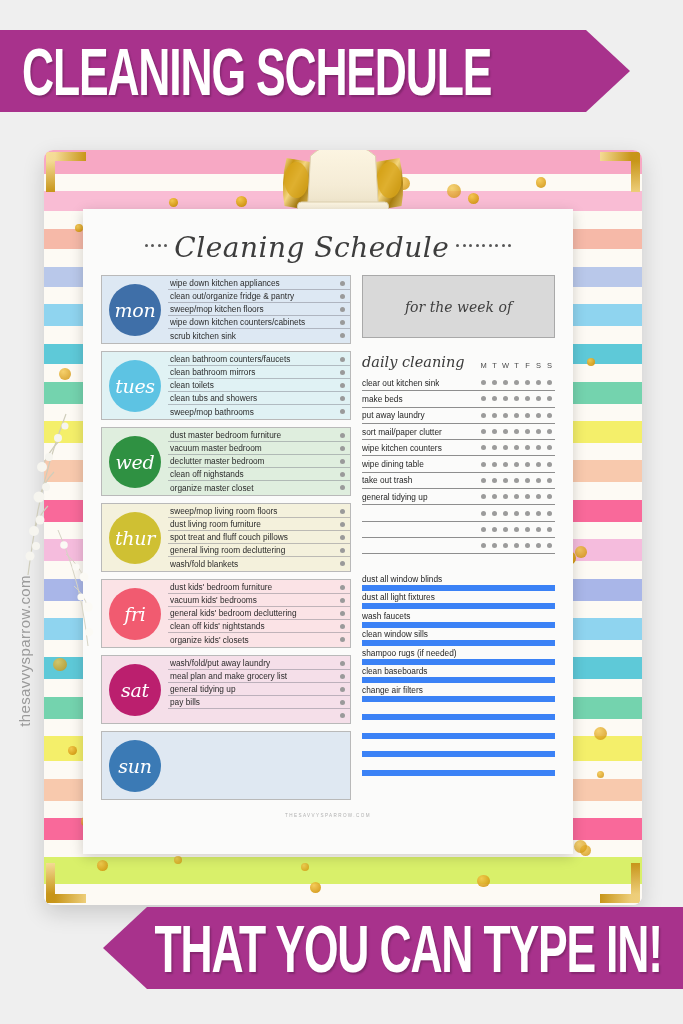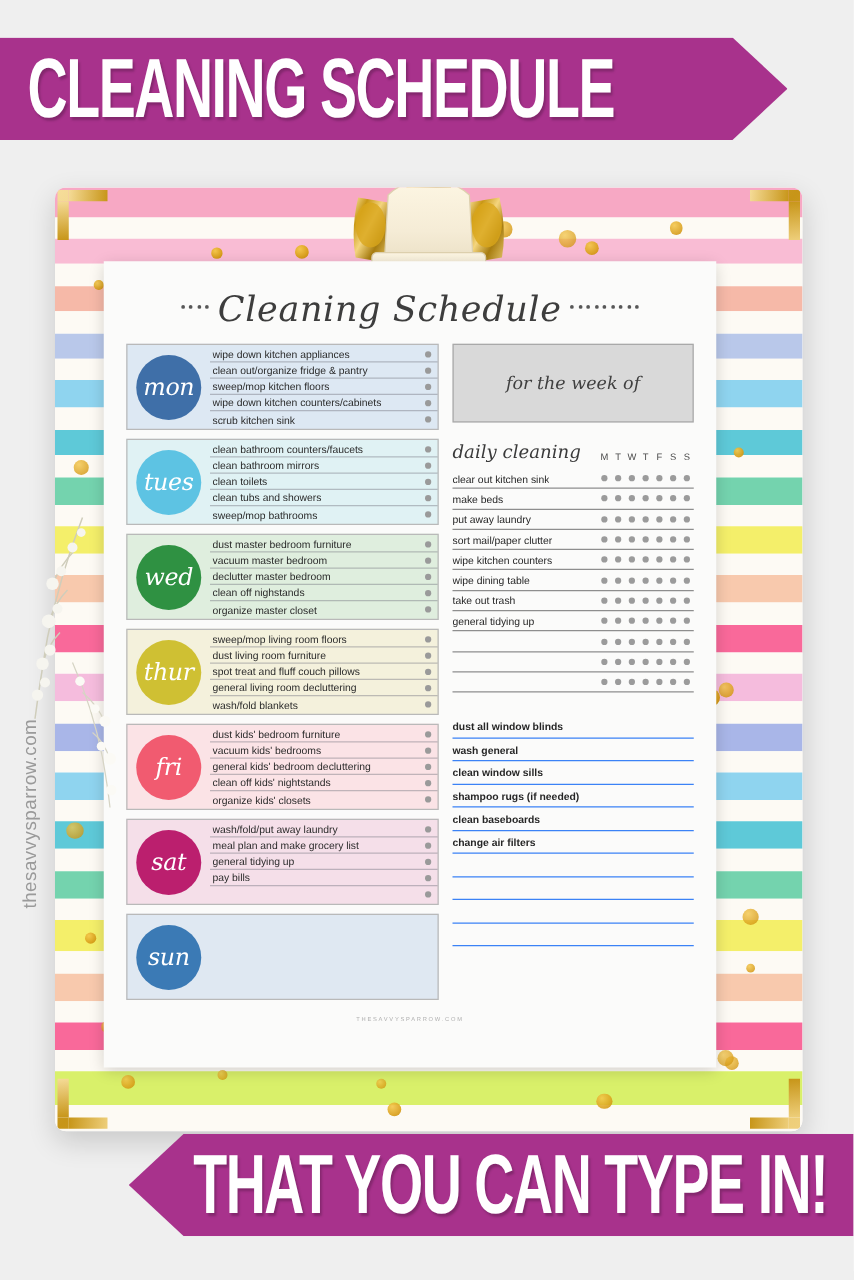--- a/index.html
+++ b/index.html
@@ -240,27 +240,26 @@
     display: flex; align-items: center; justify-content: center;
   }
   .chk-dots i::before {
     content: "";
     width: 5px; height: 5px; border-radius: 50%;
     background: #9b9b9b;
     display: block;
   }
   .mon-sect { margin-top: 18px; }
   .mon-row {
-    border-bottom: 1px solid #3b82f6;
+    border-bottom: 6px solid #3b82f6;
     height: 18.5px;
     display: flex; align-items: center;
     font-size: 8.3px;
     color: #262626;
     white-space: nowrap;
-    font-weight: bold;
   }
 
   .sheet-footer {
     text-align: center;
     font-size: 4.6px;
     color: #b0b0b0;
     letter-spacing: 1.4px;
     margin-top: 6px;
   }
 </style>
@@ -806,21 +805,22 @@
                 <i></i>
                 <i></i>
                 <i></i>
               </span>
             </div>
           </div>
 
         <div class="mon-sect">
           <div id="monthly-list">
               <div class="mon-row">dust all window blinds</div>
-              <div class="mon-row">wash general</div>
+              <div class="mon-row">dust all light fixtures</div>
+              <div class="mon-row">wash faucets</div>
               <div class="mon-row">clean window sills</div>
               <div class="mon-row">shampoo rugs (if needed)</div>
               <div class="mon-row">clean baseboards</div>
               <div class="mon-row">change air filters</div>
               <div class="mon-row"></div>
               <div class="mon-row"></div>
               <div class="mon-row"></div>
               <div class="mon-row"></div>
             </div>
         </div>

